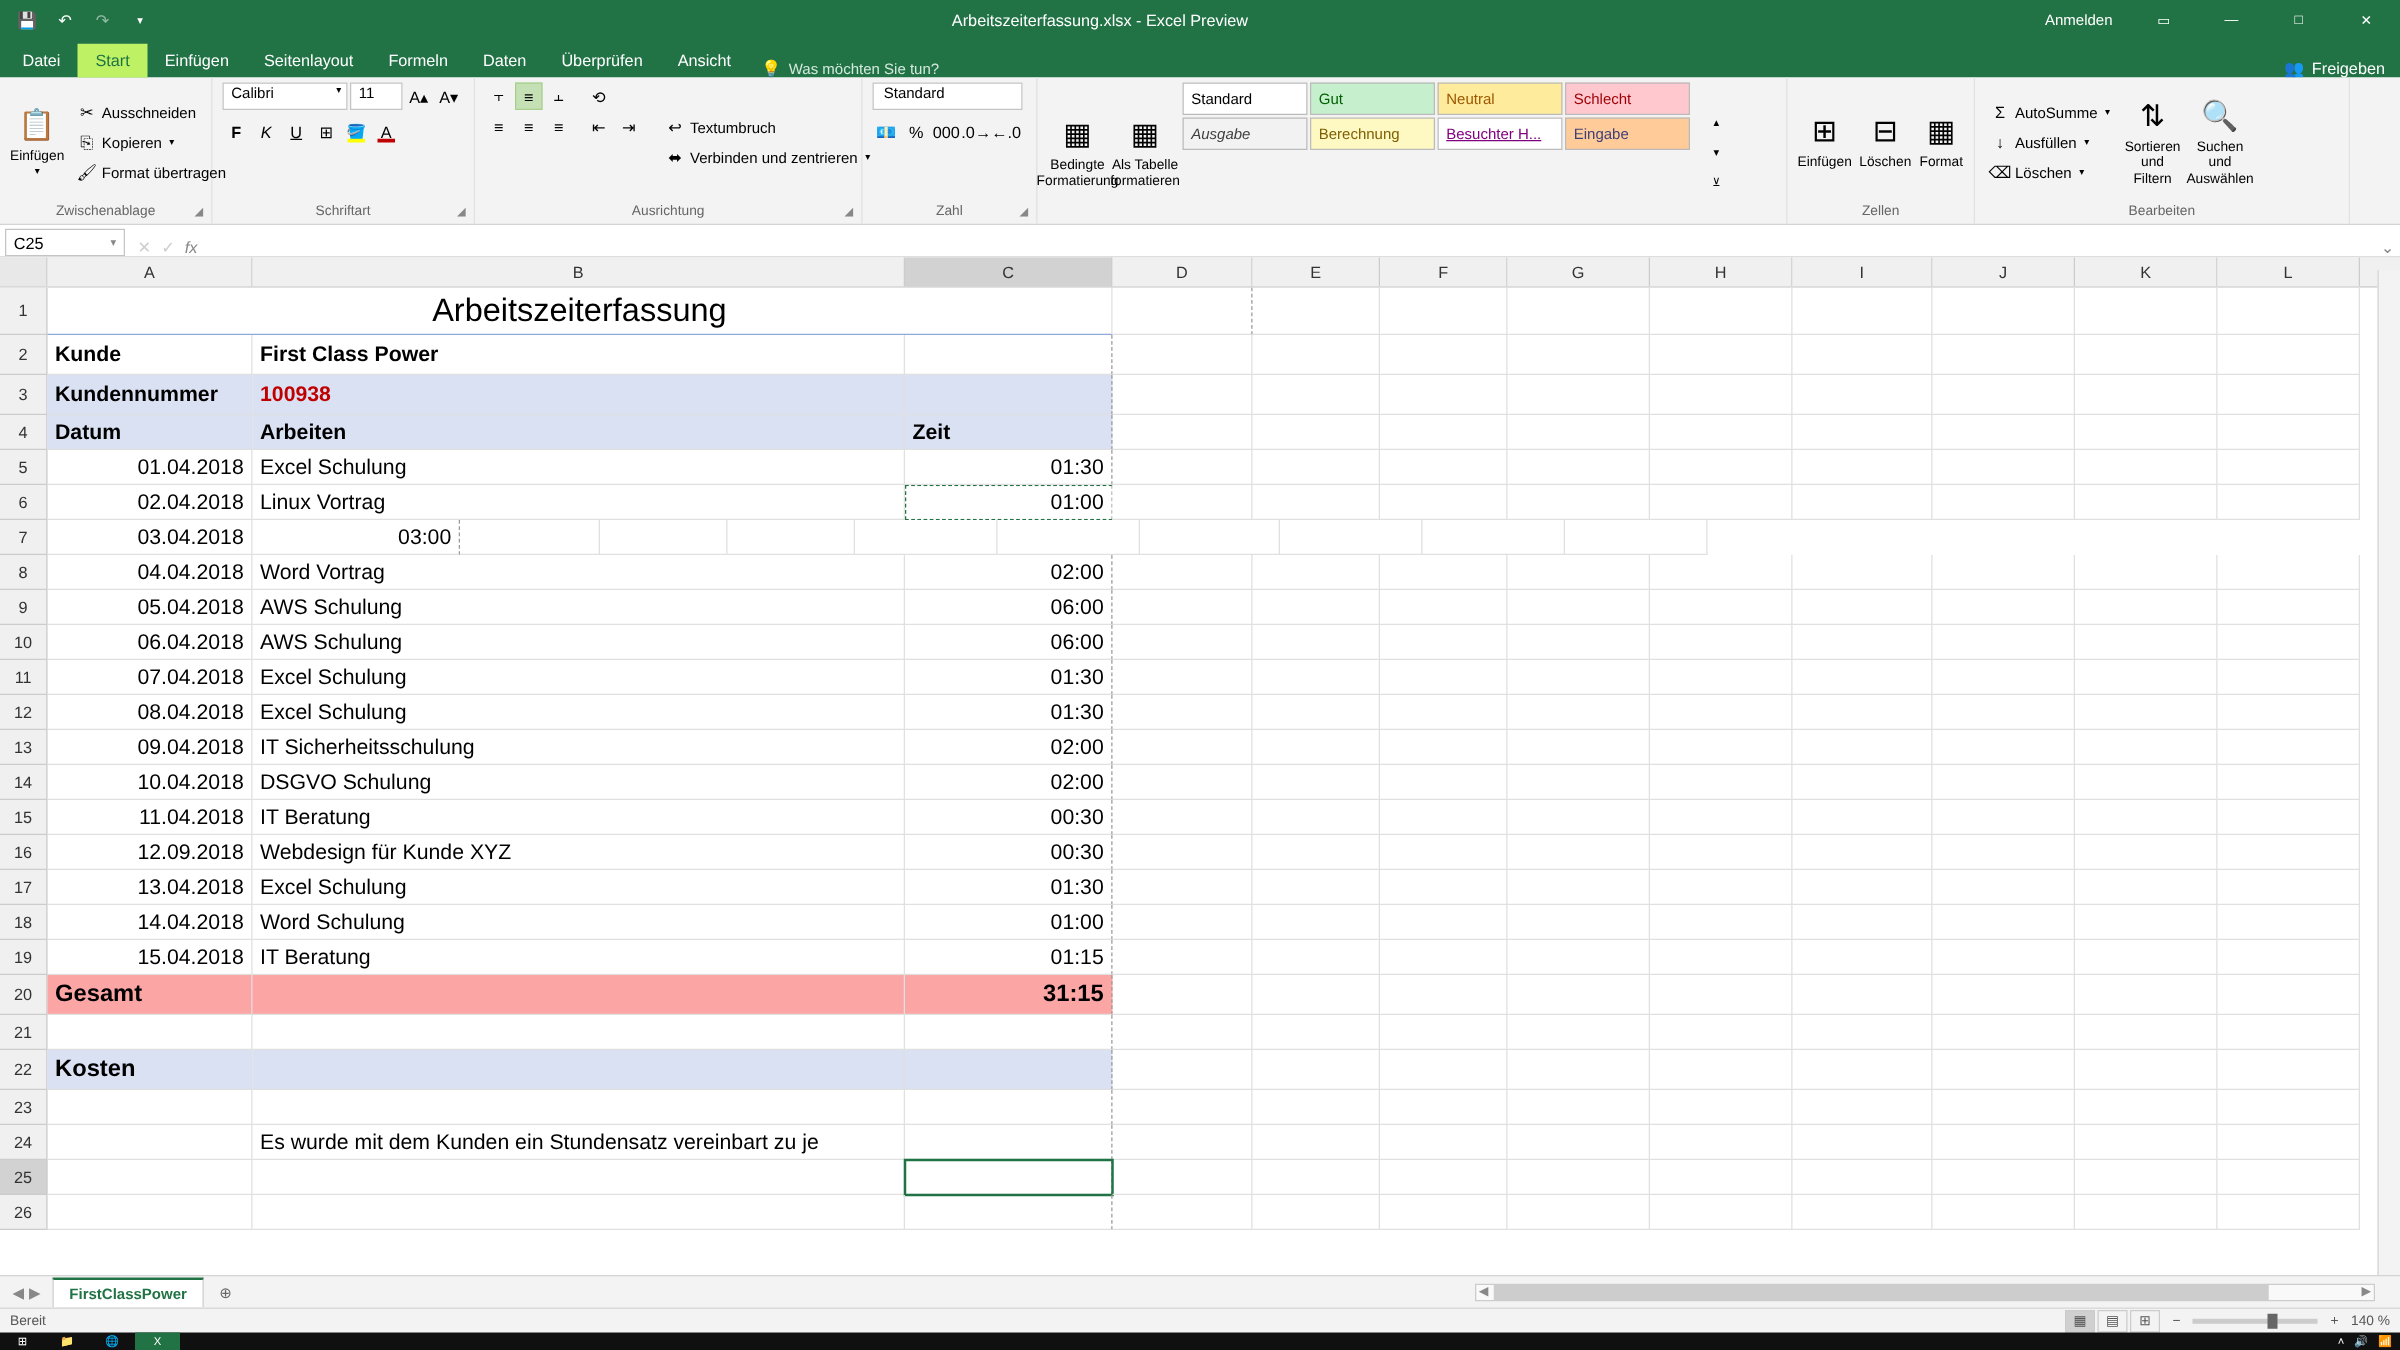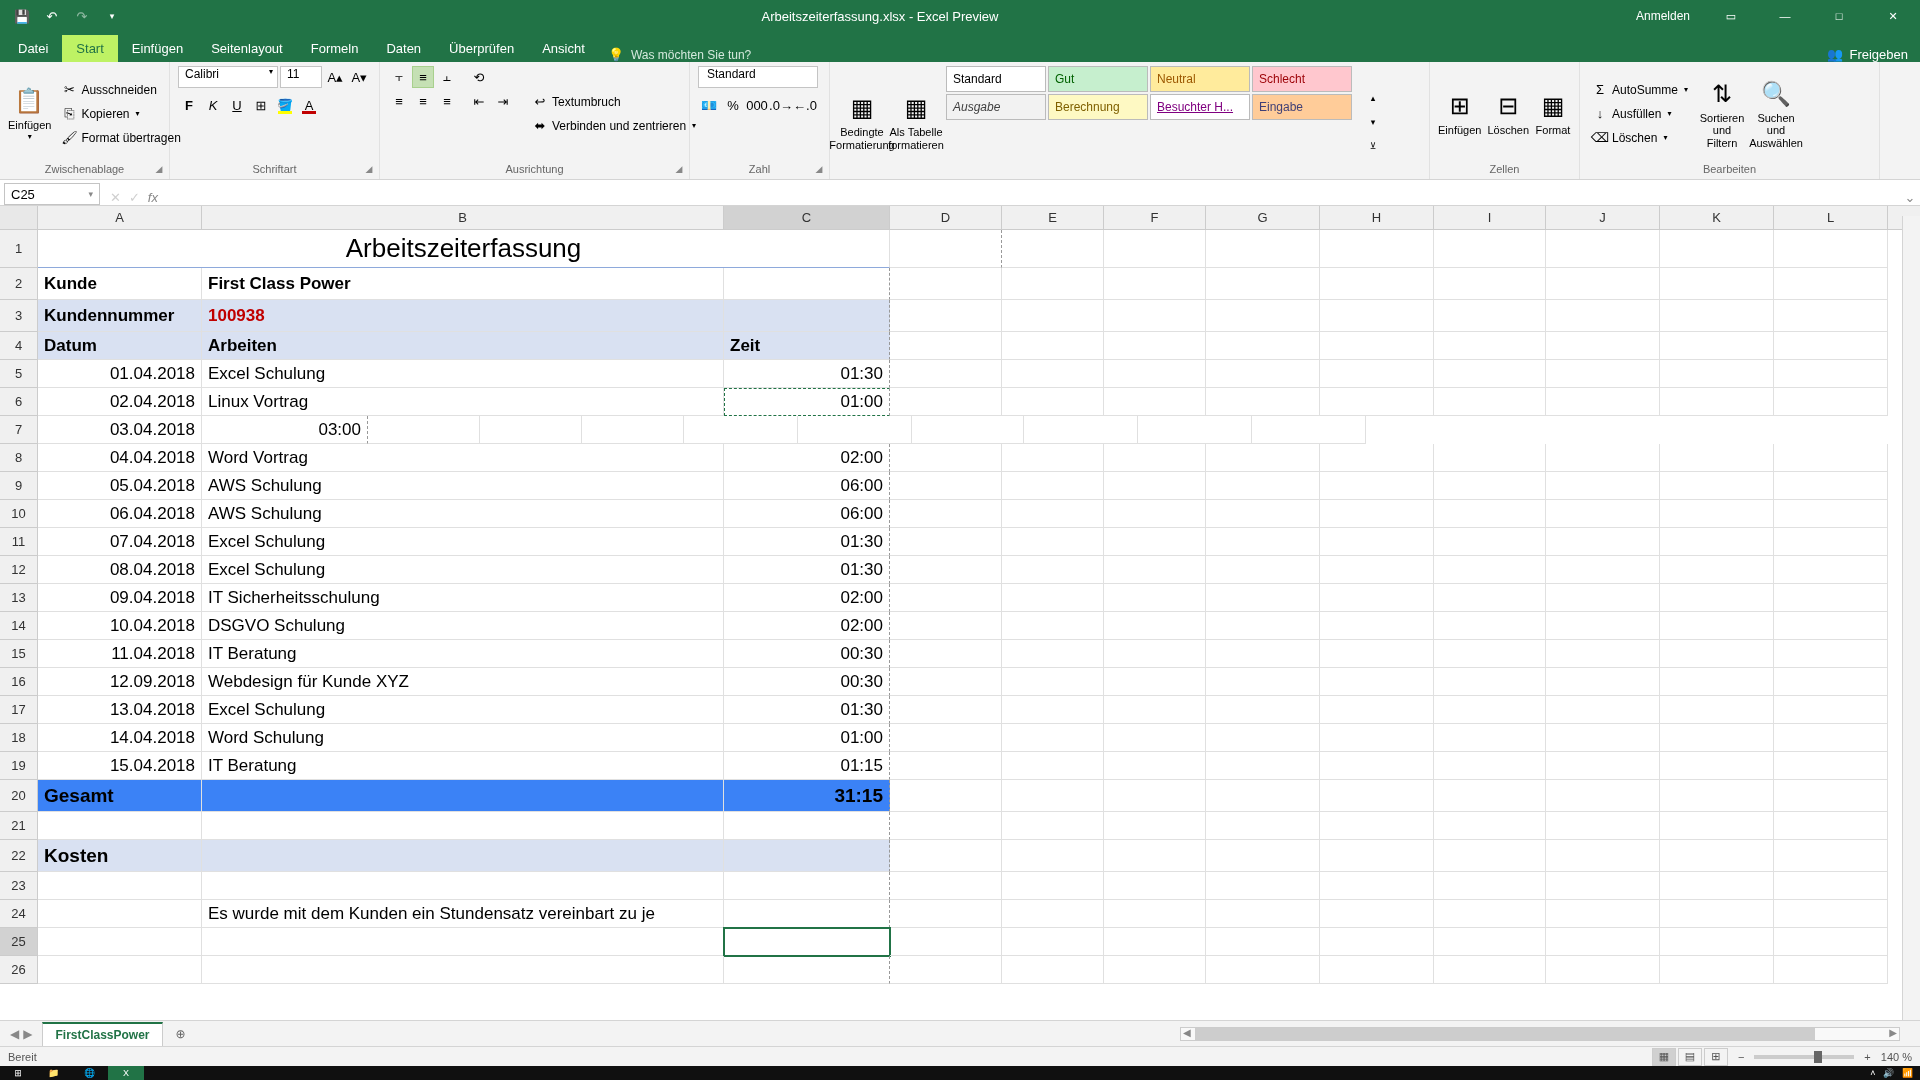--- a/index.html
+++ b/index.html
@@ -65,21 +65,21 @@
 .row.tall{height:38px}
 .row.med{height:32px}
 .rh{width:38px;border-right:1px solid #ccc;border-bottom:1px solid #ccc;background:#f0f0f0;display:flex;align-items:center;justify-content:center;font-size:13px;color:#333}
 .rh.sel{background:#d2d2d2}
 .cell{border-right:1px solid #e0e0e0;border-bottom:1px solid #e0e0e0;padding:0 6px;display:flex;align-items:center;font-size:17px;overflow:hidden;white-space:nowrap}
 .cell.hdr{background:#d9e1f2;font-weight:600}
 .cell.title{font-size:26px;justify-content:center;border-bottom:1px solid #8ea9db}
 .cell.bold{font-weight:700}
 .cell.red{color:#c00000}
 .cell.right{justify-content:flex-end}
-.cell.total{background:#3b82f6;font-weight:700;font-size:19px}
+.cell.total{background:#fca5a5;font-weight:700;font-size:19px}
 .cell.kosten{background:#d9e1f2;font-weight:700;font-size:19px}
 .dashed-cell{border:1.5px dashed #217346!important}
 .selected-cell{outline:2px solid #217346;outline-offset:-1px}
 .page-break{border-right:1.5px dashed #999!important}
 
 .sheet-bar{position:absolute;bottom:34px;left:0;right:0;height:26px;background:#f3f3f3;border-top:1px solid #d4d4d4;display:flex;align-items:center;font-size:12px}
 .sheet-nav{display:flex;gap:4px;padding:0 10px;color:#888}
 .sheet-tab{background:#fff;border:1px solid #ccc;border-bottom:none;padding:4px 12px;font-weight:600;color:#217346;border-top:2px solid #217346}
 .sheet-add{width:24px;height:24px;display:flex;align-items:center;justify-content:center;color:#666;margin-left:6px}
 .sheet-scroll{margin-left:auto;flex:0 0 720px;height:14px;border:1px solid #ccc;background:#f9f9f9;margin-right:20px;position:relative}

